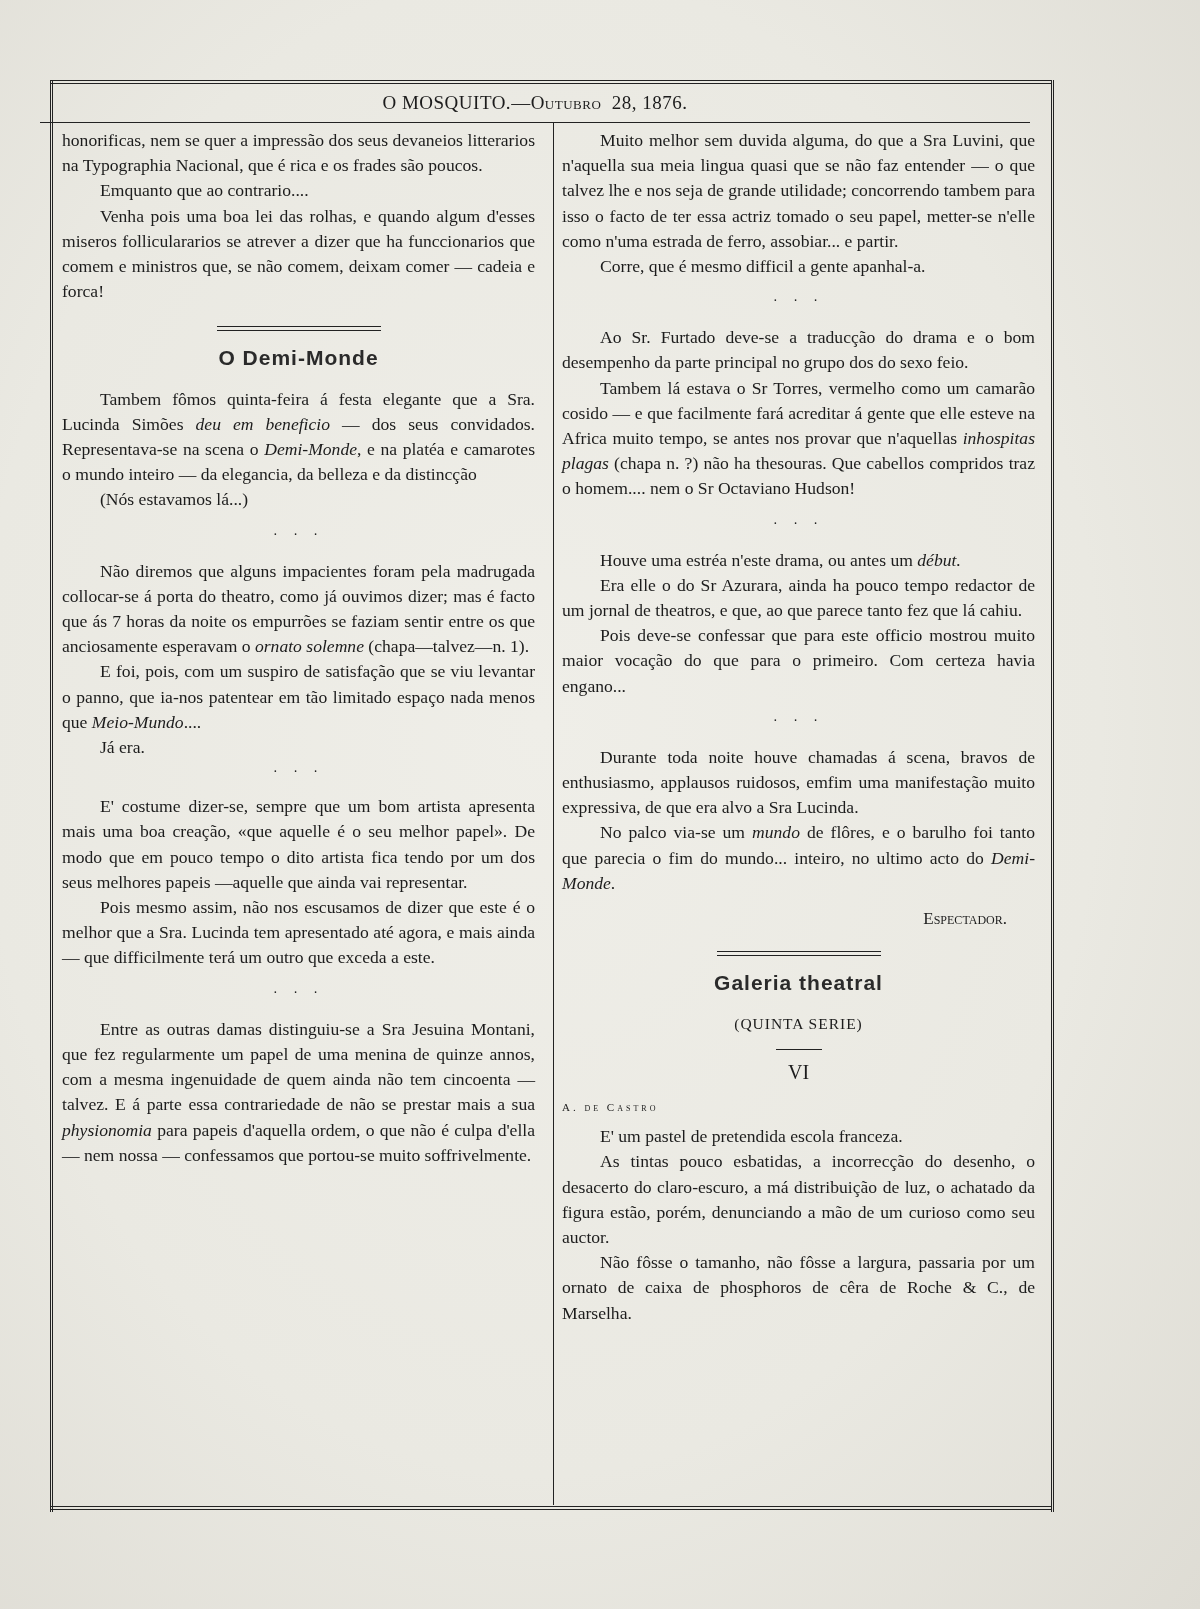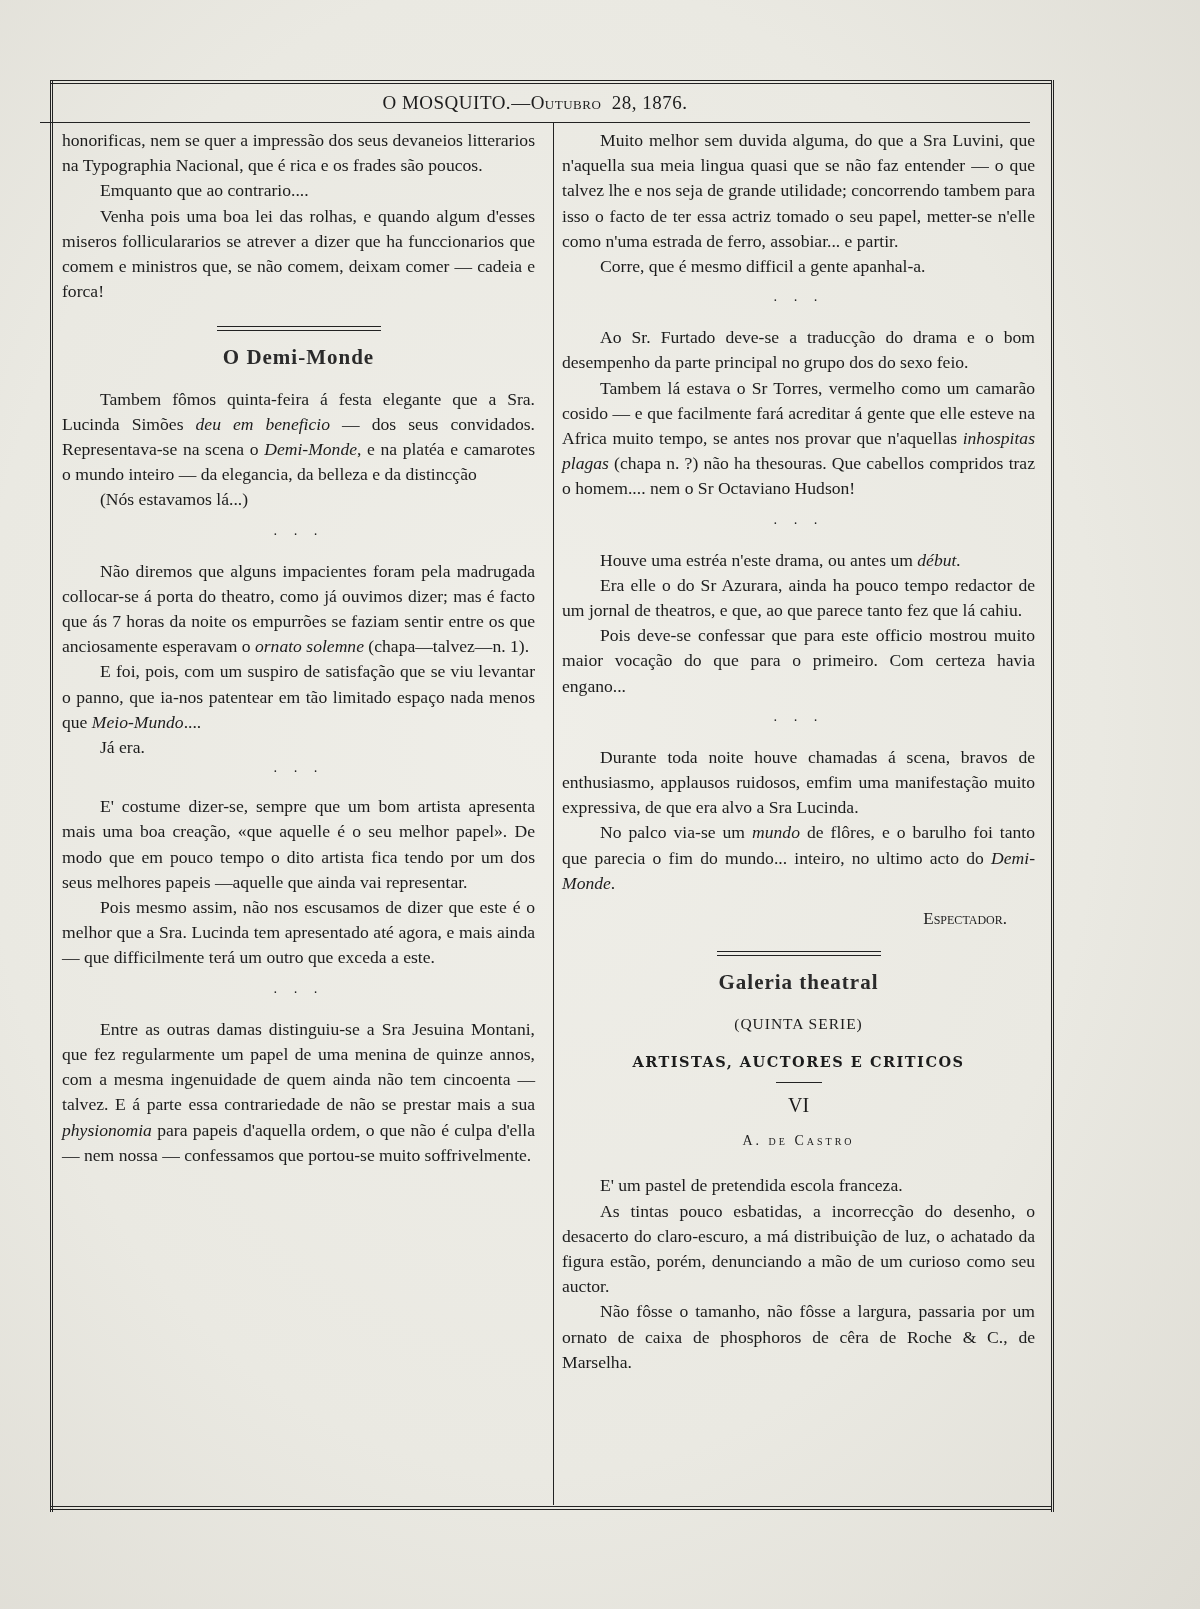--- a/index.html
+++ b/index.html
@@ -63,36 +63,36 @@
       margin: 14px 0 16px 0; line-height: 16px;
     }
     .col .stars.tight { margin: 4px 0 14px 0; }
     .rule-double {
       width: 164px; margin: 0 auto; height: 3px;
       border-top: 1px solid #222; border-bottom: 1px solid #222;
     }
     .rule-short { width: 46px; margin: 8px auto; border-top: 1.5px solid #222; }
     .title-gothic {
       text-align: center;
-      font-family: Liberation Serif, serif;
+      font-family: Liberation Sans, sans-serif;
       font-weight: bold;
       font-size: 21px;
       letter-spacing: 1px;
       margin: 14px 0 16px 0;
       color: #2a2a2a;
     }
     .subhead {
       text-align: center; font-size: 15.5px; letter-spacing: 1px; margin: 12px 0;
     }
     .subhead.bold {
       font-family: "DejaVu Serif", serif; font-weight: bold; font-size: 14.5px; letter-spacing: 1.5px;
       margin: 10px 0 8px 0;
     }
     .roman { text-align: center; font-size: 20px; margin: 10px 0 10px 0; }
-    .byline { text-align: center; font-variant: small-caps; font-size: 14px; letter-spacing: 3px; margin: 4px 0 20px 0; }
+    .byline { font-variant: small-caps; font-size: 11px; letter-spacing: 3px; margin: 4px 0 4px 0; }
     em { font-style: italic; }
   </style>
 </head>
 <body>
 
 <div class="page-shade"></div>
 <div class="frame"></div>
 <div class="frame-top"></div>
 <div class="frame-bottom"></div>
 
@@ -148,21 +148,20 @@
   <div class="stars">· · ·</div>
 
   <p>Durante toda noite houve chamadas á scena, bravos de enthusiasmo, applausos ruidosos, emfim uma manifestação muito expressiva, de que era alvo a Sra Lucinda.</p>
   <p><span>No palco via-se um </span><em>mundo</em><span> de flôres, e o barulho foi tanto que parecia o fim do mundo... inteiro, no ultimo acto do </span><em>Demi-Monde</em><span>.</span></p>
   <div class="sig">Espectador.</div>
 
   <div style="height:20px"></div>
   <div class="rule-double"></div>
   <div class="title-gothic">Galeria theatral</div>
   <div class="subhead">(QUINTA SERIE)</div>
-  <div class="subhead bold">ARTISTAS, AUCTORES E CRITICOS</div>
   <div class="rule-short"></div>
   <div class="roman">VI</div>
   <div class="byline">A. de Castro</div>
 
   <p>E' um pastel de pretendida escola franceza.</p>
   <p>As tintas pouco esbatidas, a incorrecção do desenho, o desacerto do claro-escuro, a má distribuição de luz, o achatado da figura estão, porém, denunciando a mão de um curioso como seu auctor.</p>
   <p>Não fôsse o tamanho, não fôsse a largura, passaria por um ornato de caixa de phosphoros de cêra de Roche &amp; C., de Marselha.</p>
 </div>
 
 </body></html>

